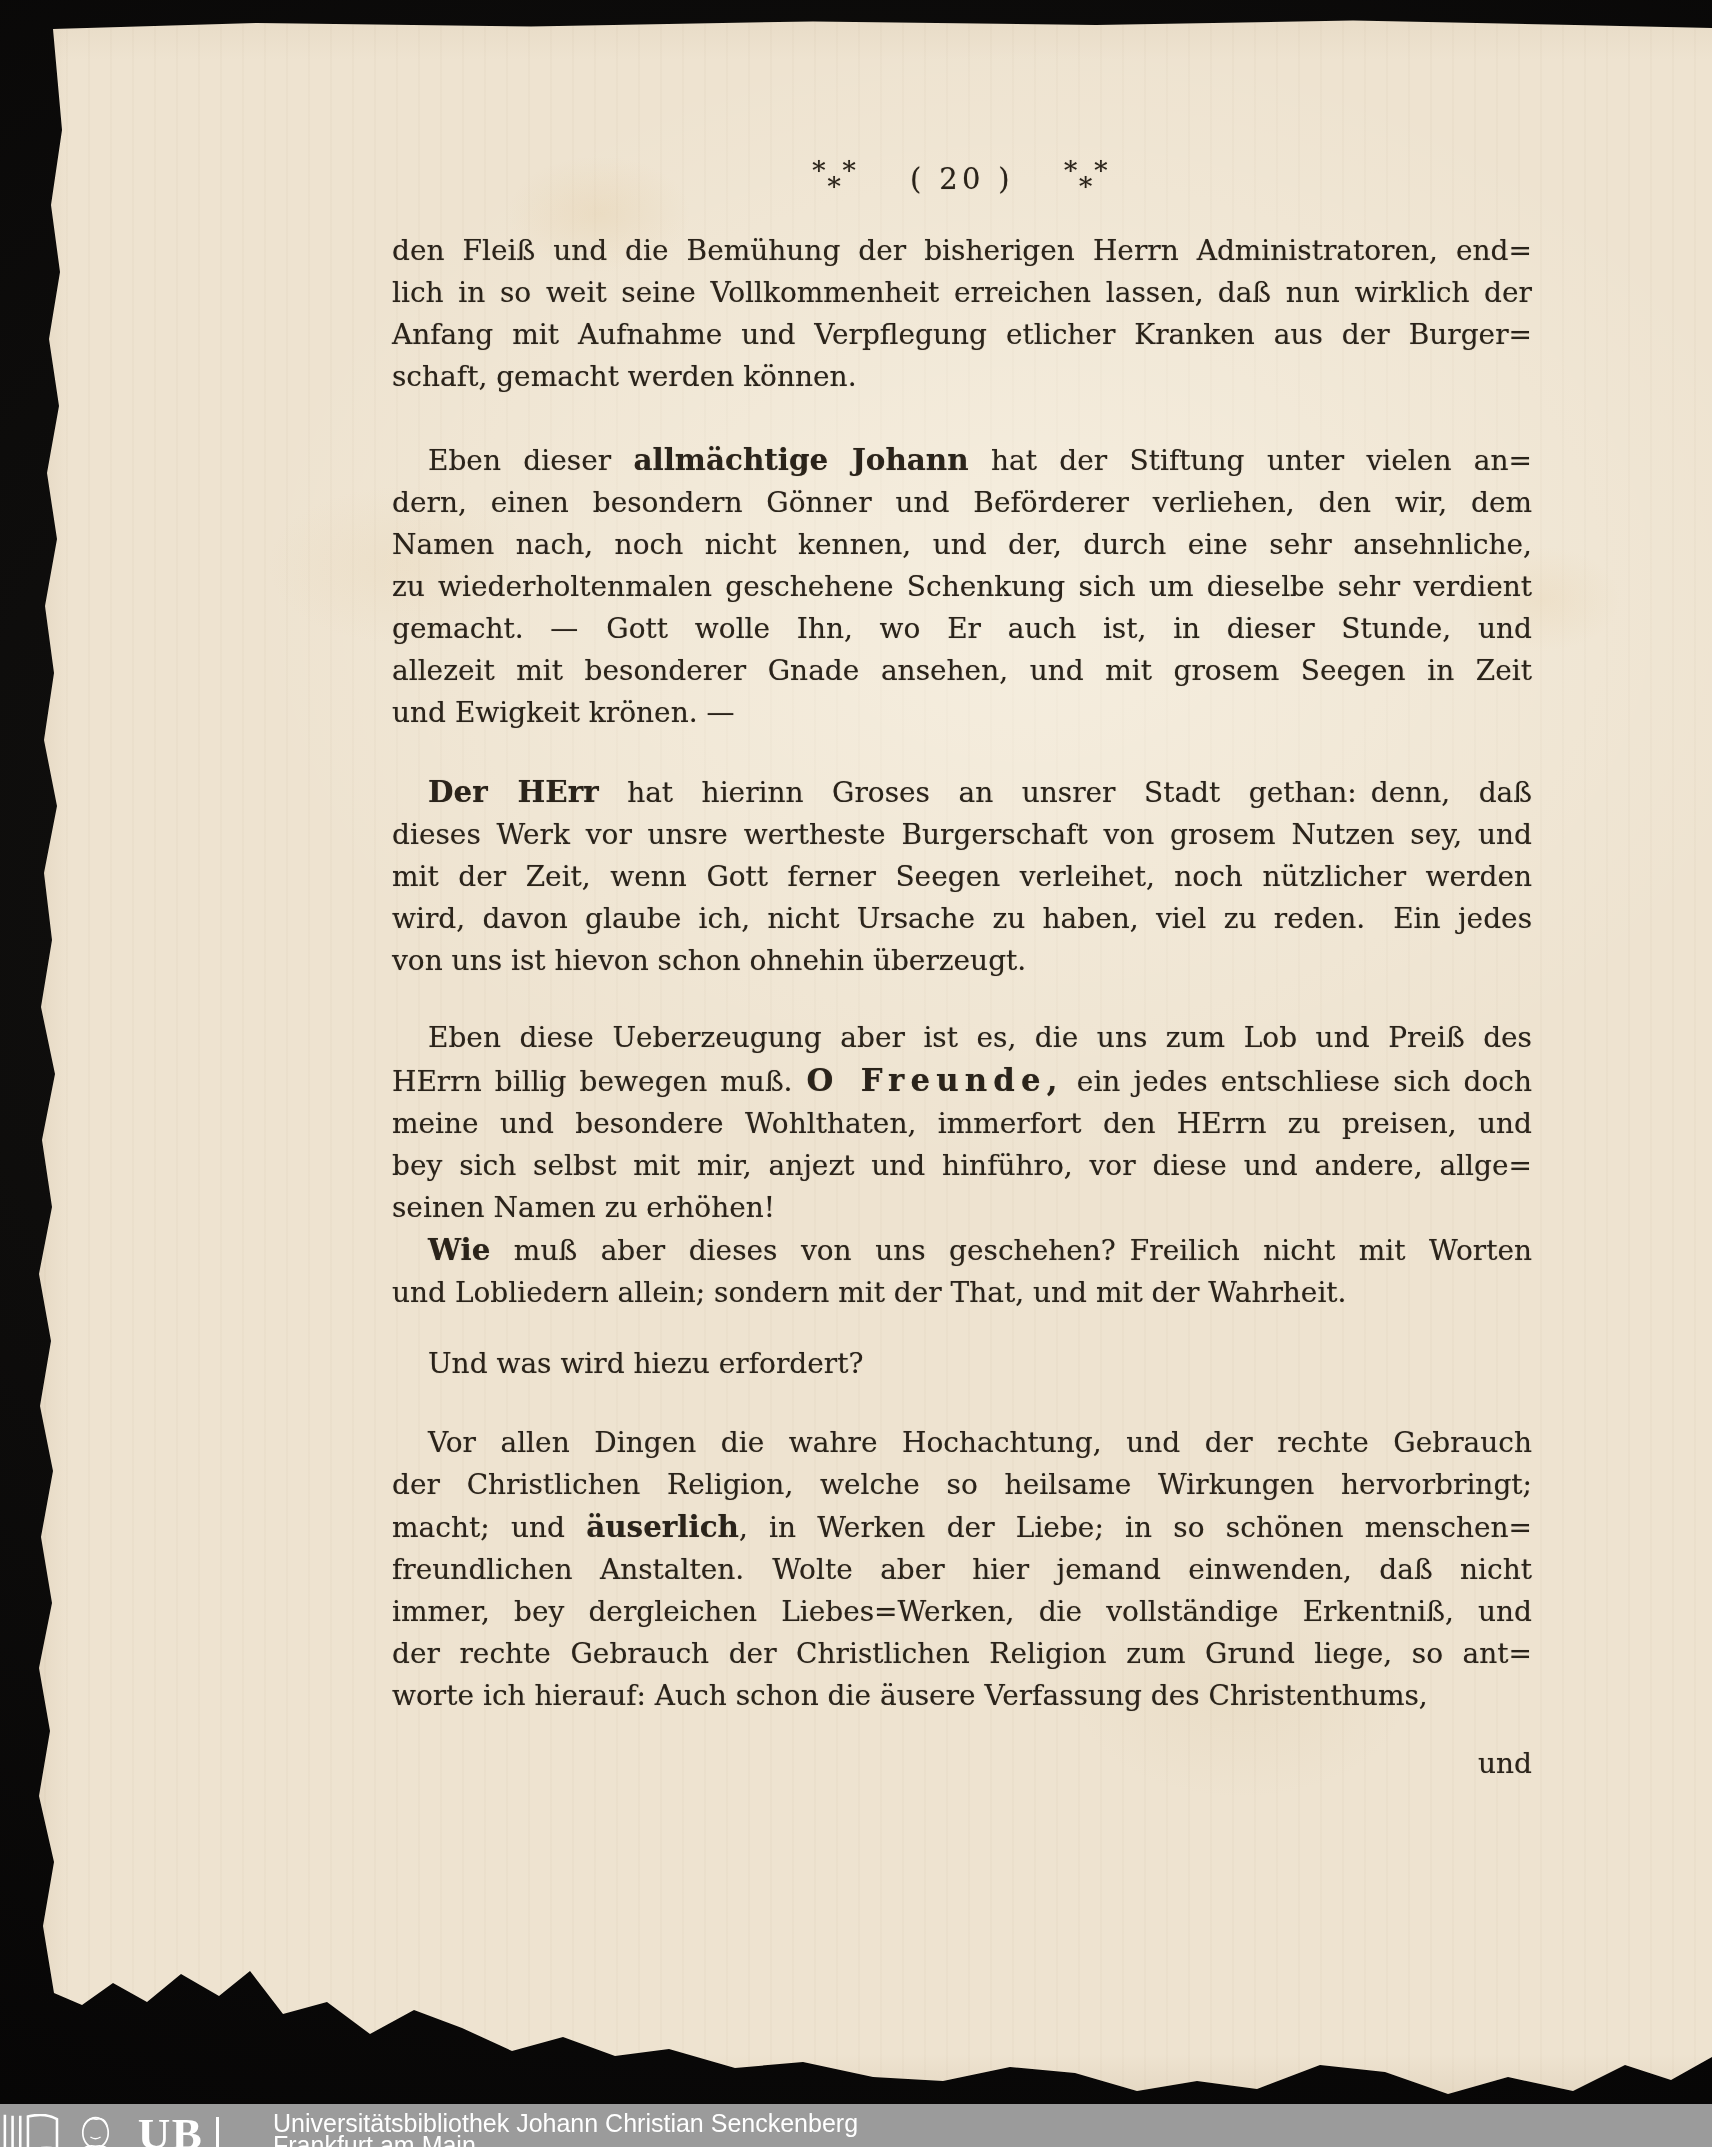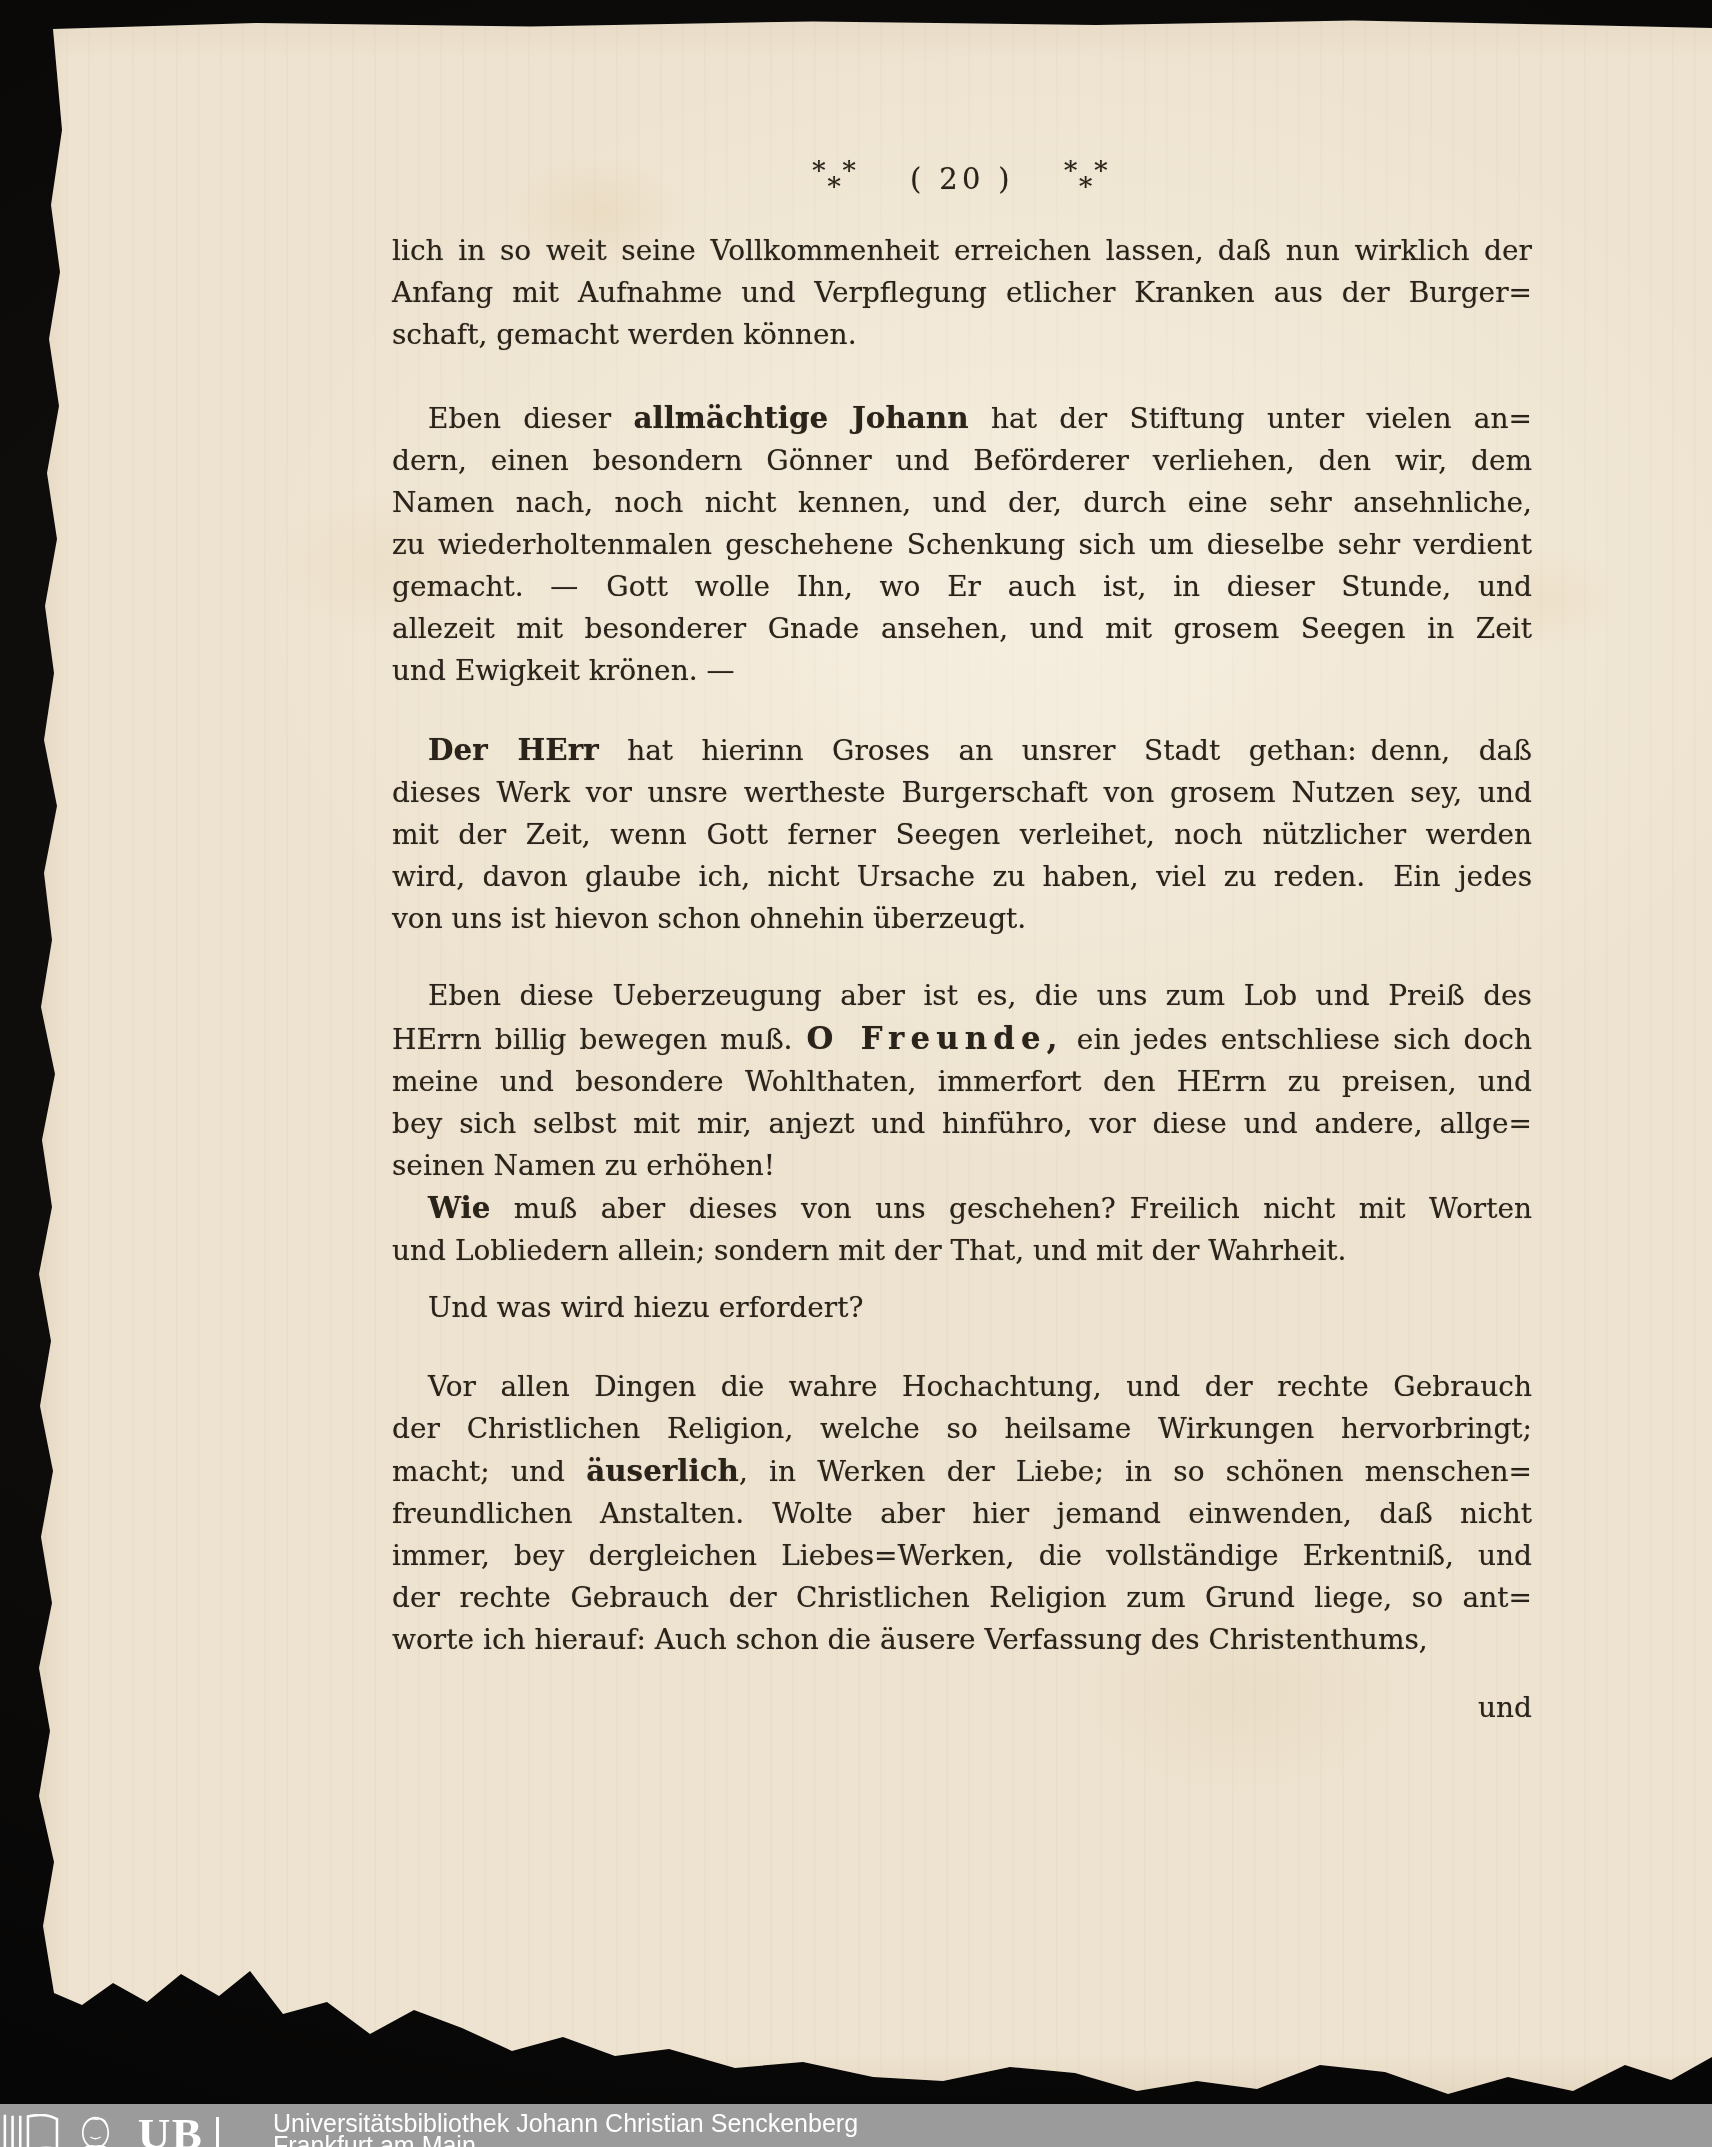--- a/index.html
+++ b/index.html
@@ -55,21 +55,21 @@
   .pgnum{letter-spacing:4.3px;}
   .asterism{display:flex;flex-direction:column;align-items:center;line-height:.60;font-size:26.5px;}
   .asterism span{letter-spacing:4.3px;}
 
   .para{margin:0;}
   #paras .para:nth-child(1){margin-top:26px;}
   #paras .para:nth-child(2){margin-top:41px;}
   #paras .para:nth-child(3){margin-top:37px;}
   #paras .para:nth-child(4){margin-top:35px;}
   #paras .para:nth-child(5){}
-  #paras .para:nth-child(6){margin-top:15px;}
+  #paras .para:nth-child(6){margin-top:29px;}
   #paras .para:nth-child(7){margin-top:37px;}
   .line{
     line-height:42px;min-height:42px;
     text-align:justify;text-align-last:justify;
     white-space:normal;
   }
   .line.last{text-align-last:left;}
   .para.indent .line:first-child{text-indent:36px;}
   .b{font-weight:bold;font-size:1.05em;}
   .sp{font-weight:bold;font-size:1.1em;letter-spacing:.2em;}
@@ -109,20 +109,21 @@
       </div>
       <div class="pgnum">( 20 )</div>
       <div class="asterism">
         <span>* *</span>
         <span>*</span>
       </div>
     </div>
 
     <div id="paras">
         <div class="para">
+          <div class="line"><span>den Fleiß und die Bemühung der bisherigen Herrn Administratoren, end=</span></div>
           <div class="line"><span>lich in so weit seine Vollkommenheit erreichen lassen, daß nun wirklich der</span></div>
           <div class="line"><span>Anfang mit Aufnahme und Verpflegung etlicher Kranken aus der Burger=</span></div>
           <div class="line last"><span>schaft, gemacht werden können.</span></div>
         </div>
         <div class="para indent">
           <div class="line"><span>Eben dieser </span><span class="b">allmächtige Johann</span><span> hat der Stiftung unter vielen an=</span></div>
           <div class="line"><span>dern, einen besondern Gönner und Beförderer verliehen, den wir, dem</span></div>
           <div class="line"><span>Namen nach, noch nicht kennen, und der, durch eine sehr ansehnliche,</span></div>
           <div class="line"><span>zu wiederholtenmalen geschehene Schenkung sich um dieselbe sehr verdient</span></div>
           <div class="line"><span>gemacht. — Gott wolle Ihn, wo Er auch ist, in dieser Stunde, und</span></div>

